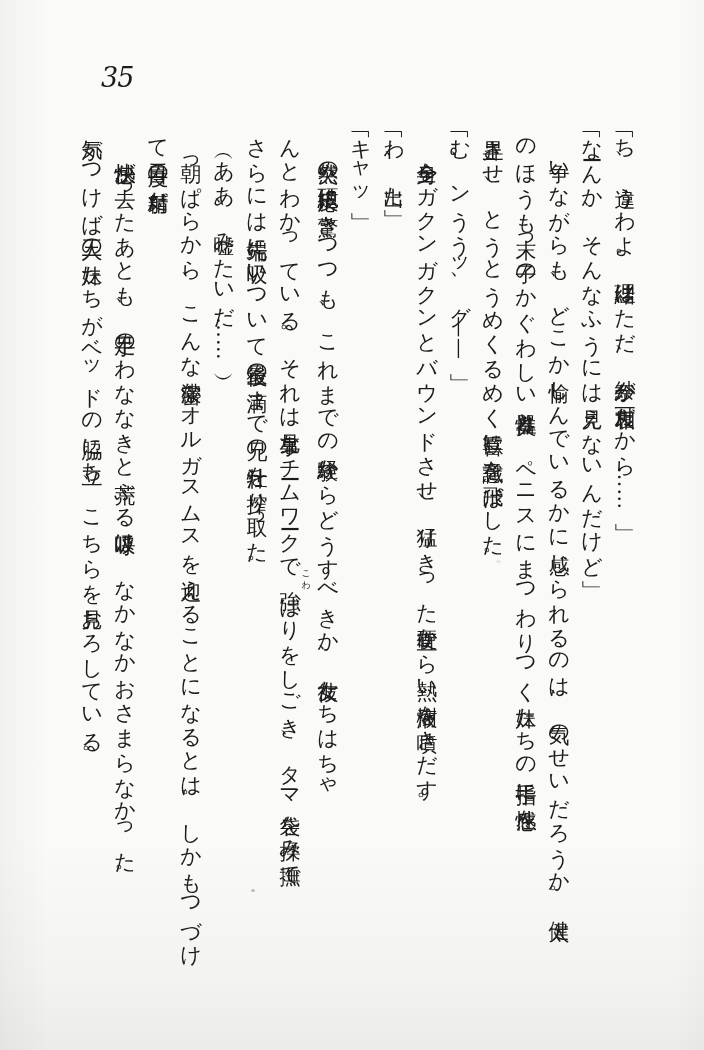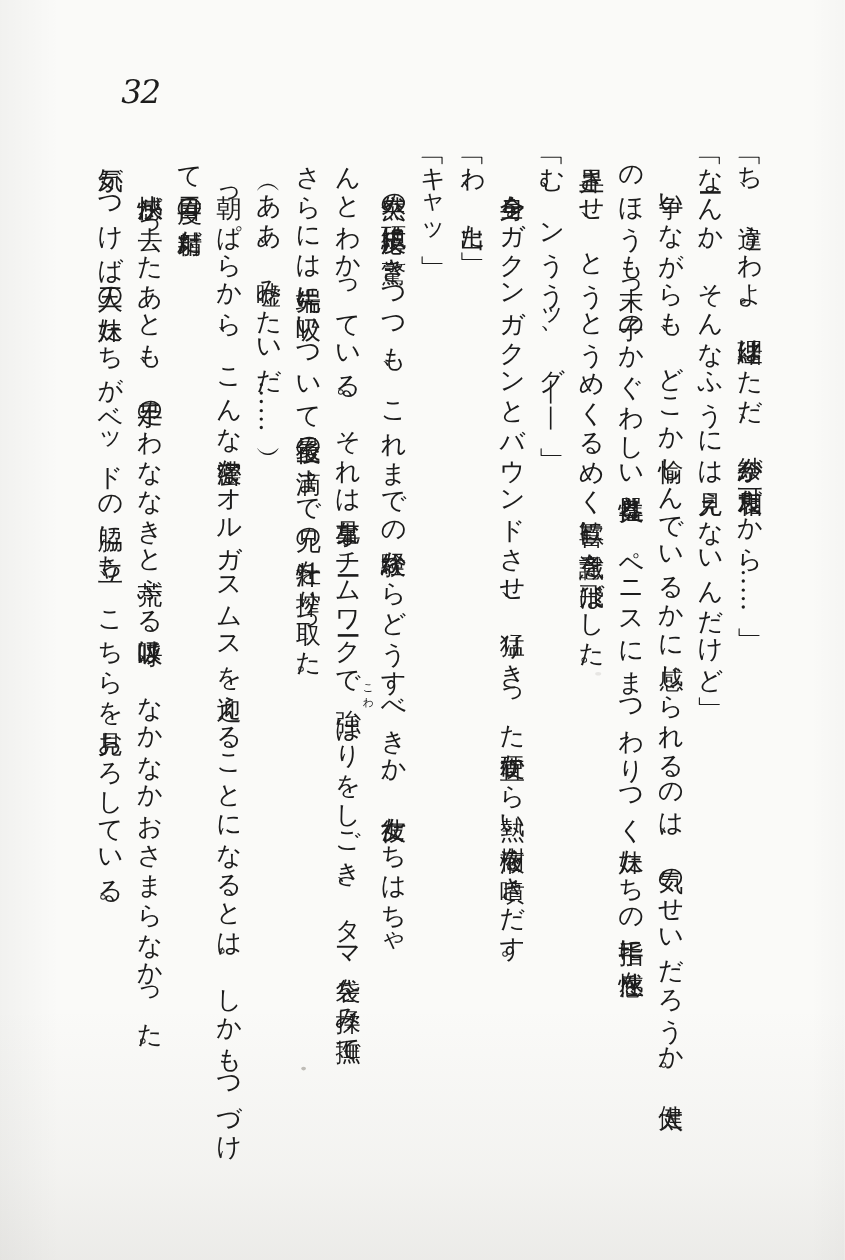--- a/index.html
+++ b/index.html
@@ -63,21 +63,21 @@
     background: #8f8d84;
     opacity: 0.55;
   }
   .speck-1 { left: 251px; top: 889px; width: 4px; height: 3px; }
   .speck-2 { left: 496px; top: 560px; width: 5px; height: 3px; opacity: 0.18; }
 </style>
 </head>
 <body>
 
 <div class="book-page">
-  <div class="page-number">32</div>
+  <div class="page-number">35</div>
 
   <div class="text-block" id="text-block">
       <div class="text-line">「ち、違うわよ。理緒はただ、紗奈が可哀相だから……」</div>
       <div class="text-line">「なーんか、そんなふうには見えないんだけど」</div>
       <div class="text-line indent">争いながらも、どこか愉しんでいるかに感じられるのは、気のせいだろうか。健太</div>
       <div class="text-line">のほうも末っ子のかぐわしい性器臭と、ペニスにまつわりつく妹たちの手指に性感を</div>
       <div class="text-line">上昇させ、とうとうめくるめく歓喜に意識を飛ばした。</div>
       <div class="text-line">「む、ンううッ、グ——」</div>
       <div class="text-line indent">全身をガクンガクンとバウンドさせ、猛りきった硬直から熱い樹液を噴きだす。</div>
       <div class="text-line">「わ、出た」</div>

